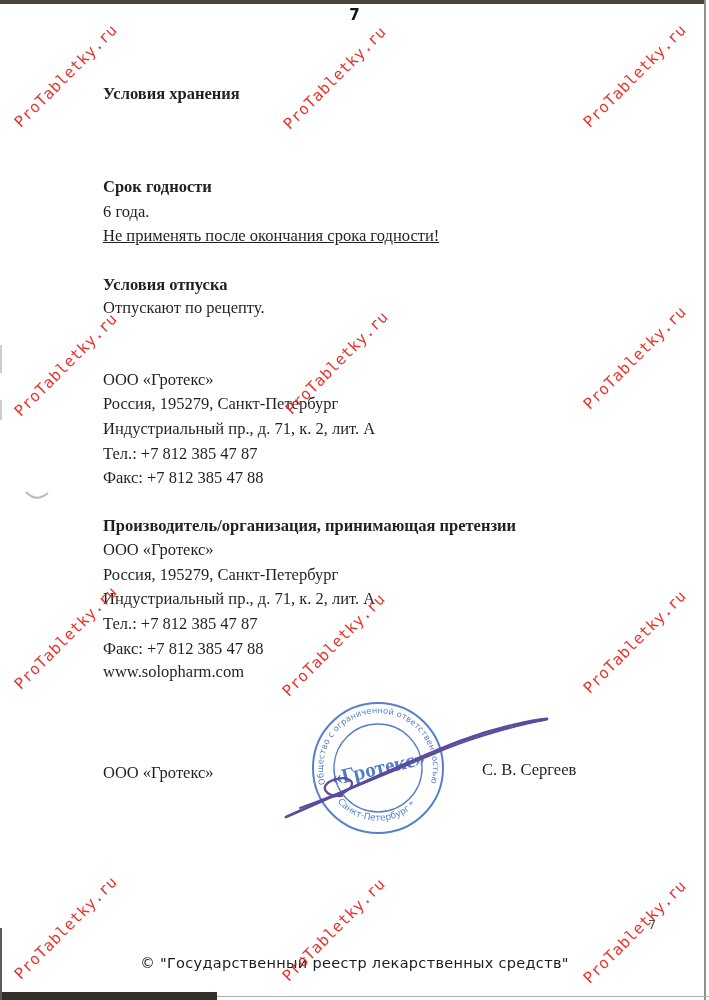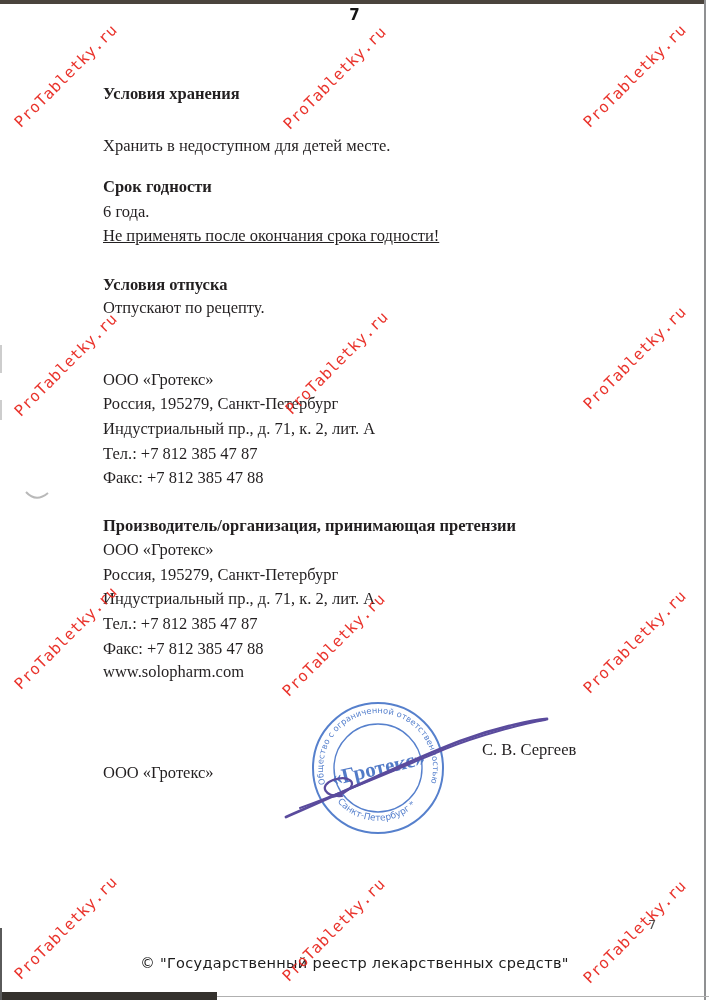--- a/index.html
+++ b/index.html
@@ -22,21 +22,21 @@
   .pageno-bottom{
     position:absolute;left:648px;top:917px;
     font-family:"DejaVu Sans",sans-serif;font-size:13px;color:#4c4c4c;
   }
   .footer{
     position:absolute;left:0;top:955px;width:709px;text-align:center;
     font-family:"DejaVu Sans",sans-serif;font-size:14.5px;letter-spacing:.3px;color:#1c1c1c;
   }
   .line{position:absolute;left:103px;font-size:16.5px;line-height:19px;white-space:nowrap;}
   .hline{font-weight:bold;}
-  .sig-name{position:absolute;left:482px;top:740px;font-size:16.5px;white-space:nowrap;}
+  .sig-name{position:absolute;left:482px;top:760px;font-size:16.5px;white-space:nowrap;}
 
   .wm{
     position:absolute;transform:translate(-50%,-50%) rotate(-45deg);
     font-family:"DejaVu Sans Mono",monospace;font-size:15.5px;letter-spacing:.5px;
     color:#e8251d;white-space:nowrap;opacity:.93;z-index:30;pointer-events:none;
   }
   .stamp-wrap{position:absolute;left:304px;top:694px;z-index:10;}
   .overlay-svg{position:absolute;left:0;top:0;z-index:20;pointer-events:none;}
 </style>
 </head>
@@ -50,21 +50,20 @@
   <div class="edge-bottom-bar"></div>
   <div class="edge-left-low"></div>
   <div class="edge-left-faint" style="top:345px;height:28px;"></div>
   <div class="edge-left-faint" style="top:400px;height:20px;"></div>
 
   <div class="pageno-top">7</div>
   <div class="pageno-bottom">7</div>
   <div class="footer">© "Государственный реестр лекарственных средств"</div>
 
   <div class="line hline" style="top:84px;">Условия хранения</div>
-  <div class="line" style="top:136px;">Хранить в недоступном для детей месте.</div>
 
   <div class="line hline" style="top:177px;">Срок годности</div>
   <div class="line" style="top:202px;">6 года.</div>
   <div class="line" style="top:226px;text-decoration:underline;">Не применять после окончания срока годности!</div>
 
   <div class="line hline" style="top:275px;">Условия отпуска</div>
   <div class="line" style="top:298px;">Отпускают по рецепту.</div>
 
   <div class="line" style="top:370px;">ООО «Гротекс»</div>
   <div class="line" style="top:394px;">Россия, 195279, Санкт-Петербург</div>

